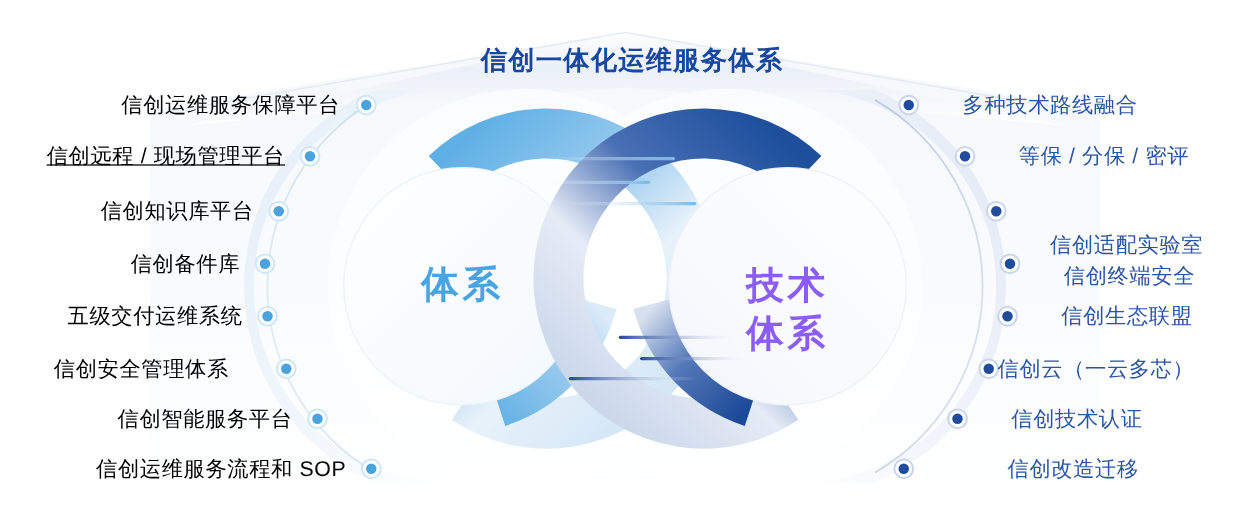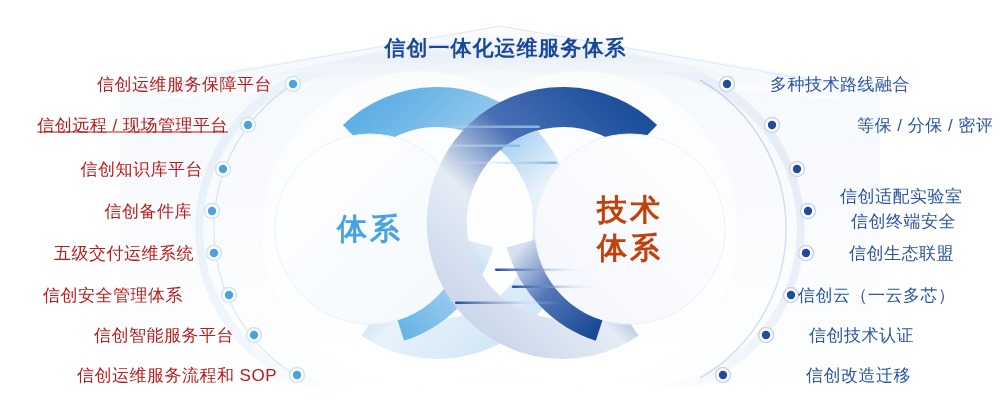--- a/index.html
+++ b/index.html
@@ -14,21 +14,21 @@
   #bgsvg,#artsvg{position:absolute;left:0;top:0;width:1000px;height:408px;}
 
   .label{
     position:absolute;
     white-space:nowrap;
     font-size:17px;
     letter-spacing:.5px;
     line-height:1;
   }
   .label.left{
-    color:#b91c1c;
+    color:#000000;
     transform:translateY(-50%);
   }
   .label.right{
     text-align:left;
     color:#2b55a2;
     transform:translateY(-50%);
   }
 
   #title{
     position:absolute;
@@ -44,21 +44,21 @@
   .ring-label{
     position:absolute;
     text-align:center;
     font-weight:bold;
     font-size:30px;
     line-height:1.28;
     letter-spacing:3px;
     transform:translate(-50%,-50%);
   }
   #ring-label-left{color:#49a3e0;}
-  #ring-label-right{color:#c2410c;}
+  #ring-label-right{color:#8b5cf6;margin-top:20px;}
 </style>
 </head>
 <body>
 
 <div id="stage">
 
   <svg id="bgsvg" viewBox="0 0 1000 408">
     <defs>
       <linearGradient id="peakGrad" x1="0" y1="0" x2="0" y2="1">
         <stop offset="0%" stop-color="#ffffff"></stop>
@@ -245,21 +245,21 @@
       <div class="label left" style="top: 125px; right: 772px; text-decoration: underline;">信创远程 / 现场管理平台</div>
       <div class="label left" style="top: 169px; right: 797px;">信创知识库平台</div>
       <div class="label left" style="top: 211px; right: 808px;">信创备件库</div>
       <div class="label left" style="top: 253px; right: 806px;">五级交付运维系统</div>
       <div class="label left" style="top: 295px; right: 817px; margin-left: 31px;">信创安全管理体系</div>
       <div class="label left" style="top: 335px; right: 766px;">信创智能服务平台</div>
       <div class="label left" style="top: 375px; right: 723px;">信创运维服务流程和 SOP</div>
     </div>
   <div id="labels-right">
       <div class="label right" style="top: 84px; left: 770px;">多种技术路线融合</div>
-      <div class="label right" style="top: 125px; left: 857px; text-align: center;">等保 / 分保 / 密评</div>
+      <div class="label right" style="top: 125px; left: 815px; text-align: center;">等保 / 分保 / 密评</div>
       <div class="label right" style="top: 169px; left: 840px; margin-top: 27px;">信创适配实验室</div>
       <div class="label right" style="top: 221px; left: 851px;">信创终端安全</div>
       <div class="label right" style="top: 253px; left: 849px;">信创生态联盟</div>
       <div class="label right" style="top: 295px; left: 798px;">信创云（一云多芯）</div>
       <div class="label right" style="top: 335px; left: 809px;">信创技术认证</div>
       <div class="label right" style="top: 375px; left: 766px; margin-left: 40px;">信创改造迁移</div>
     </div>
 
 </div>
 

